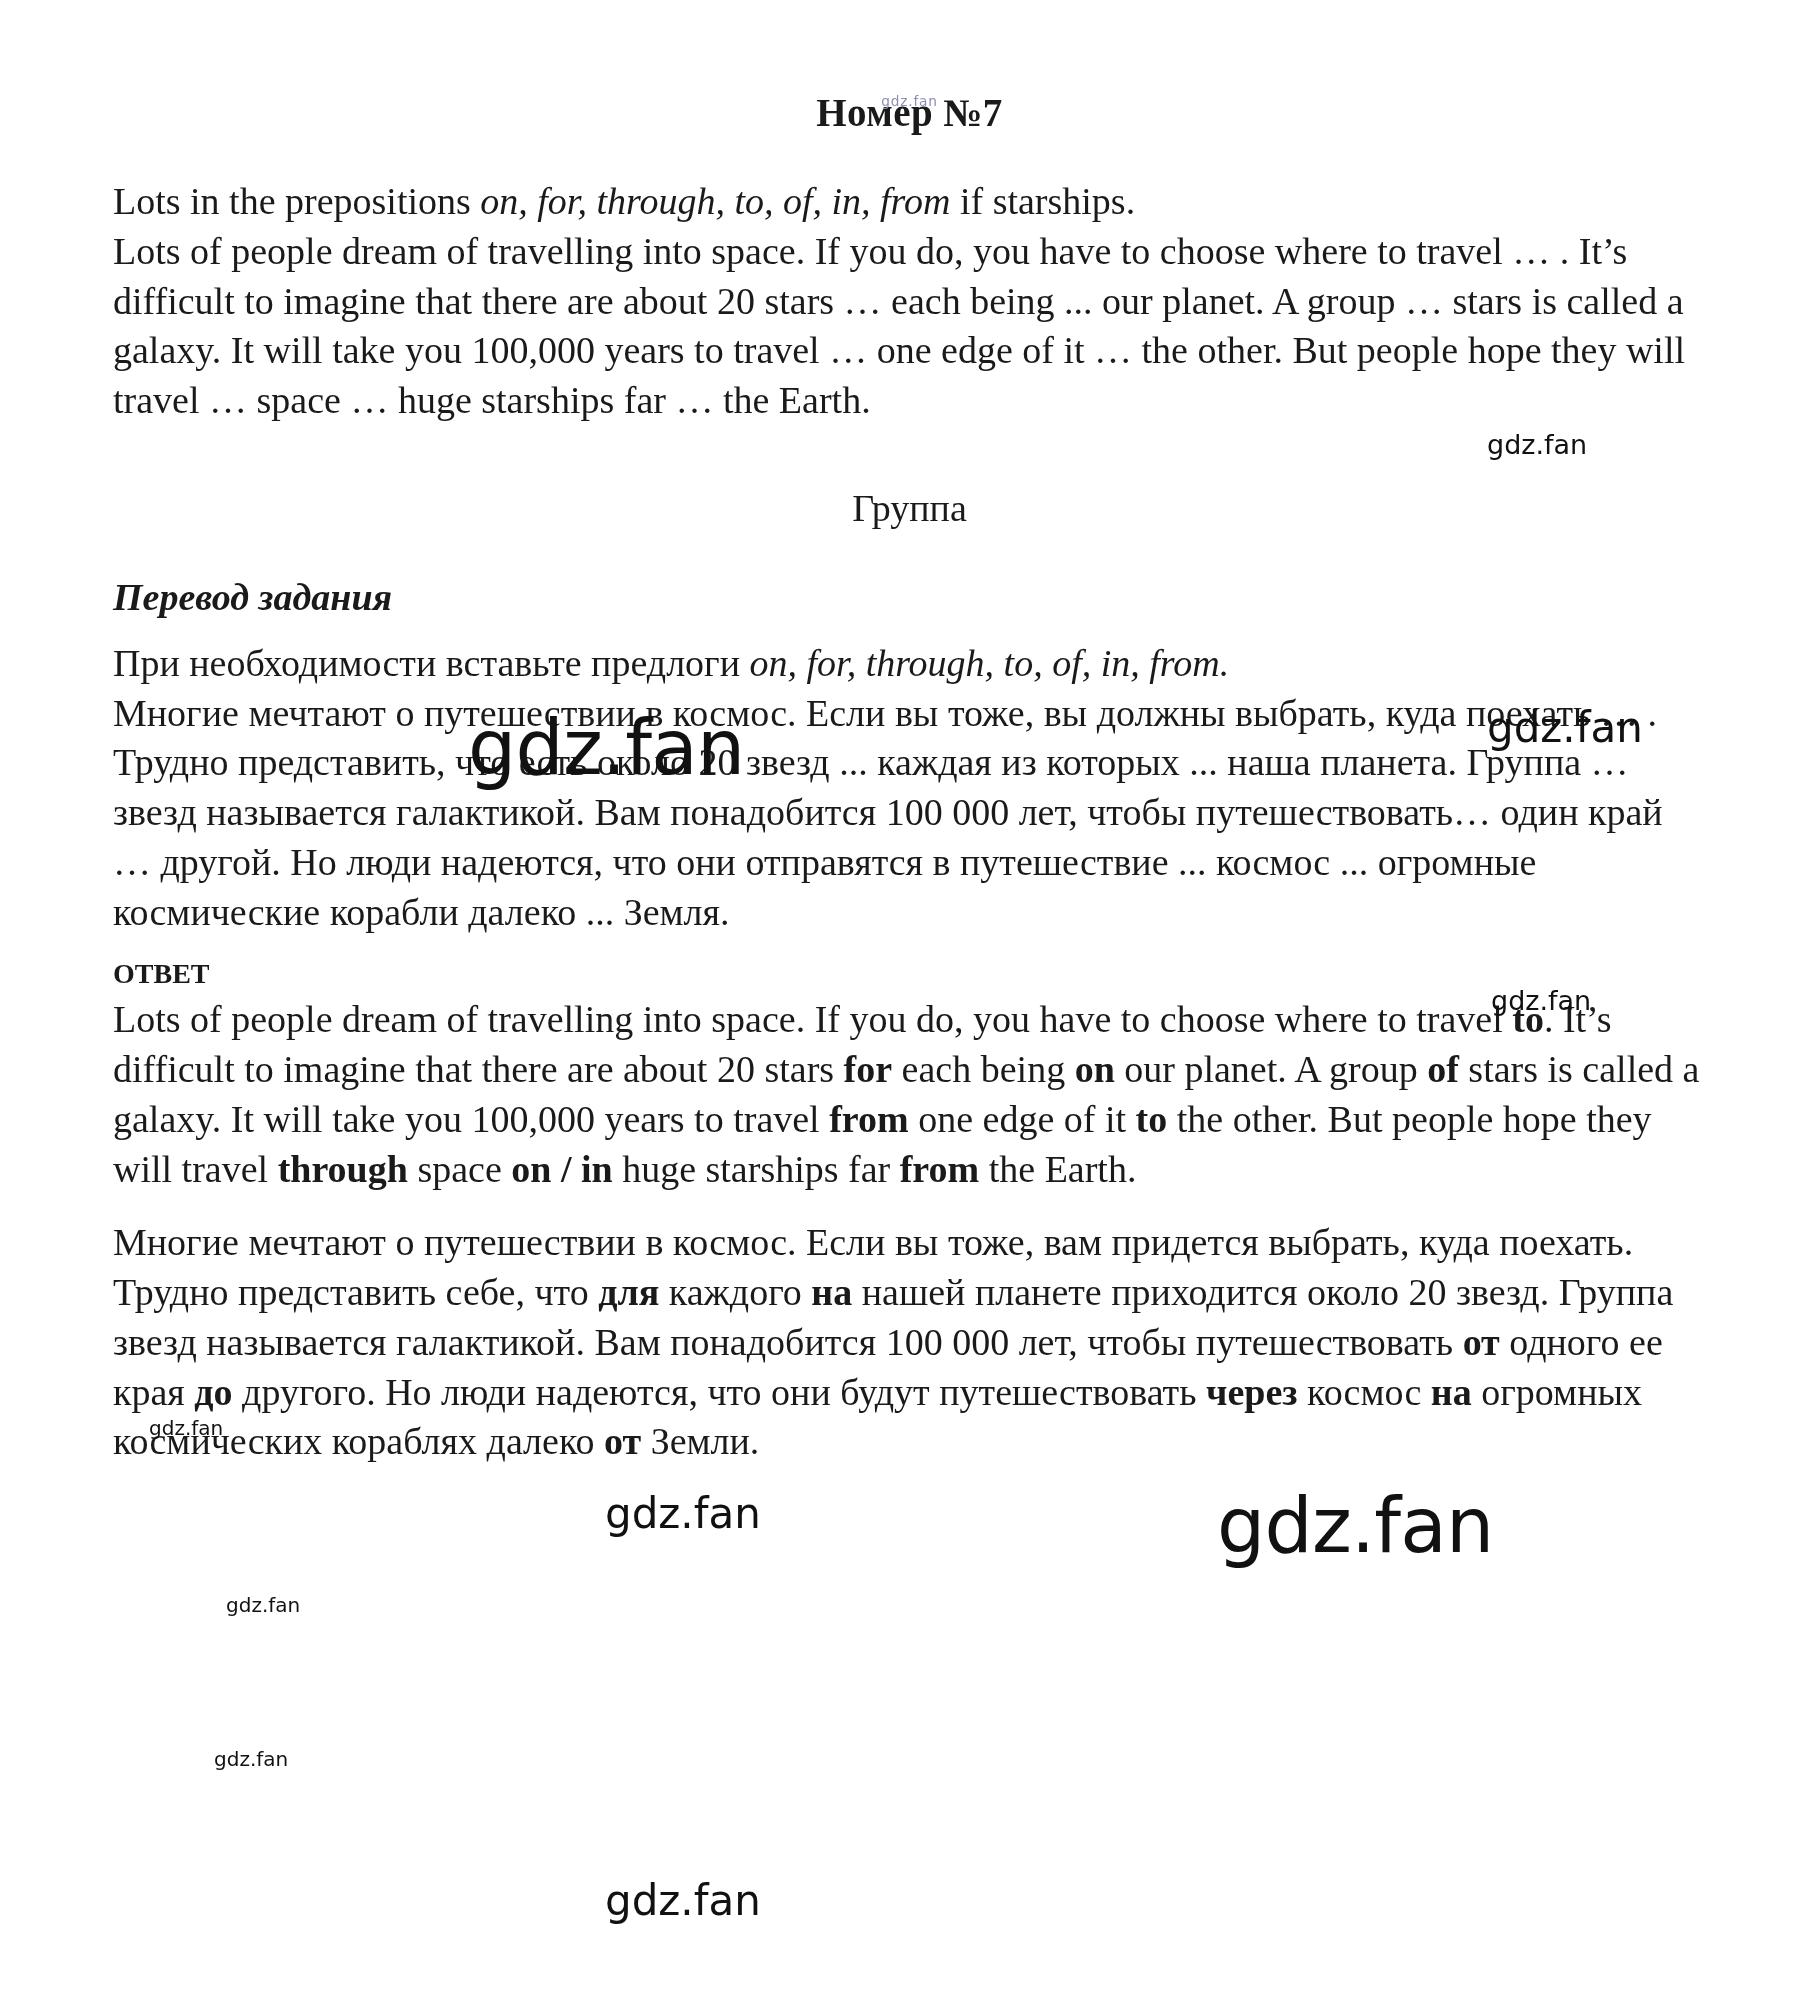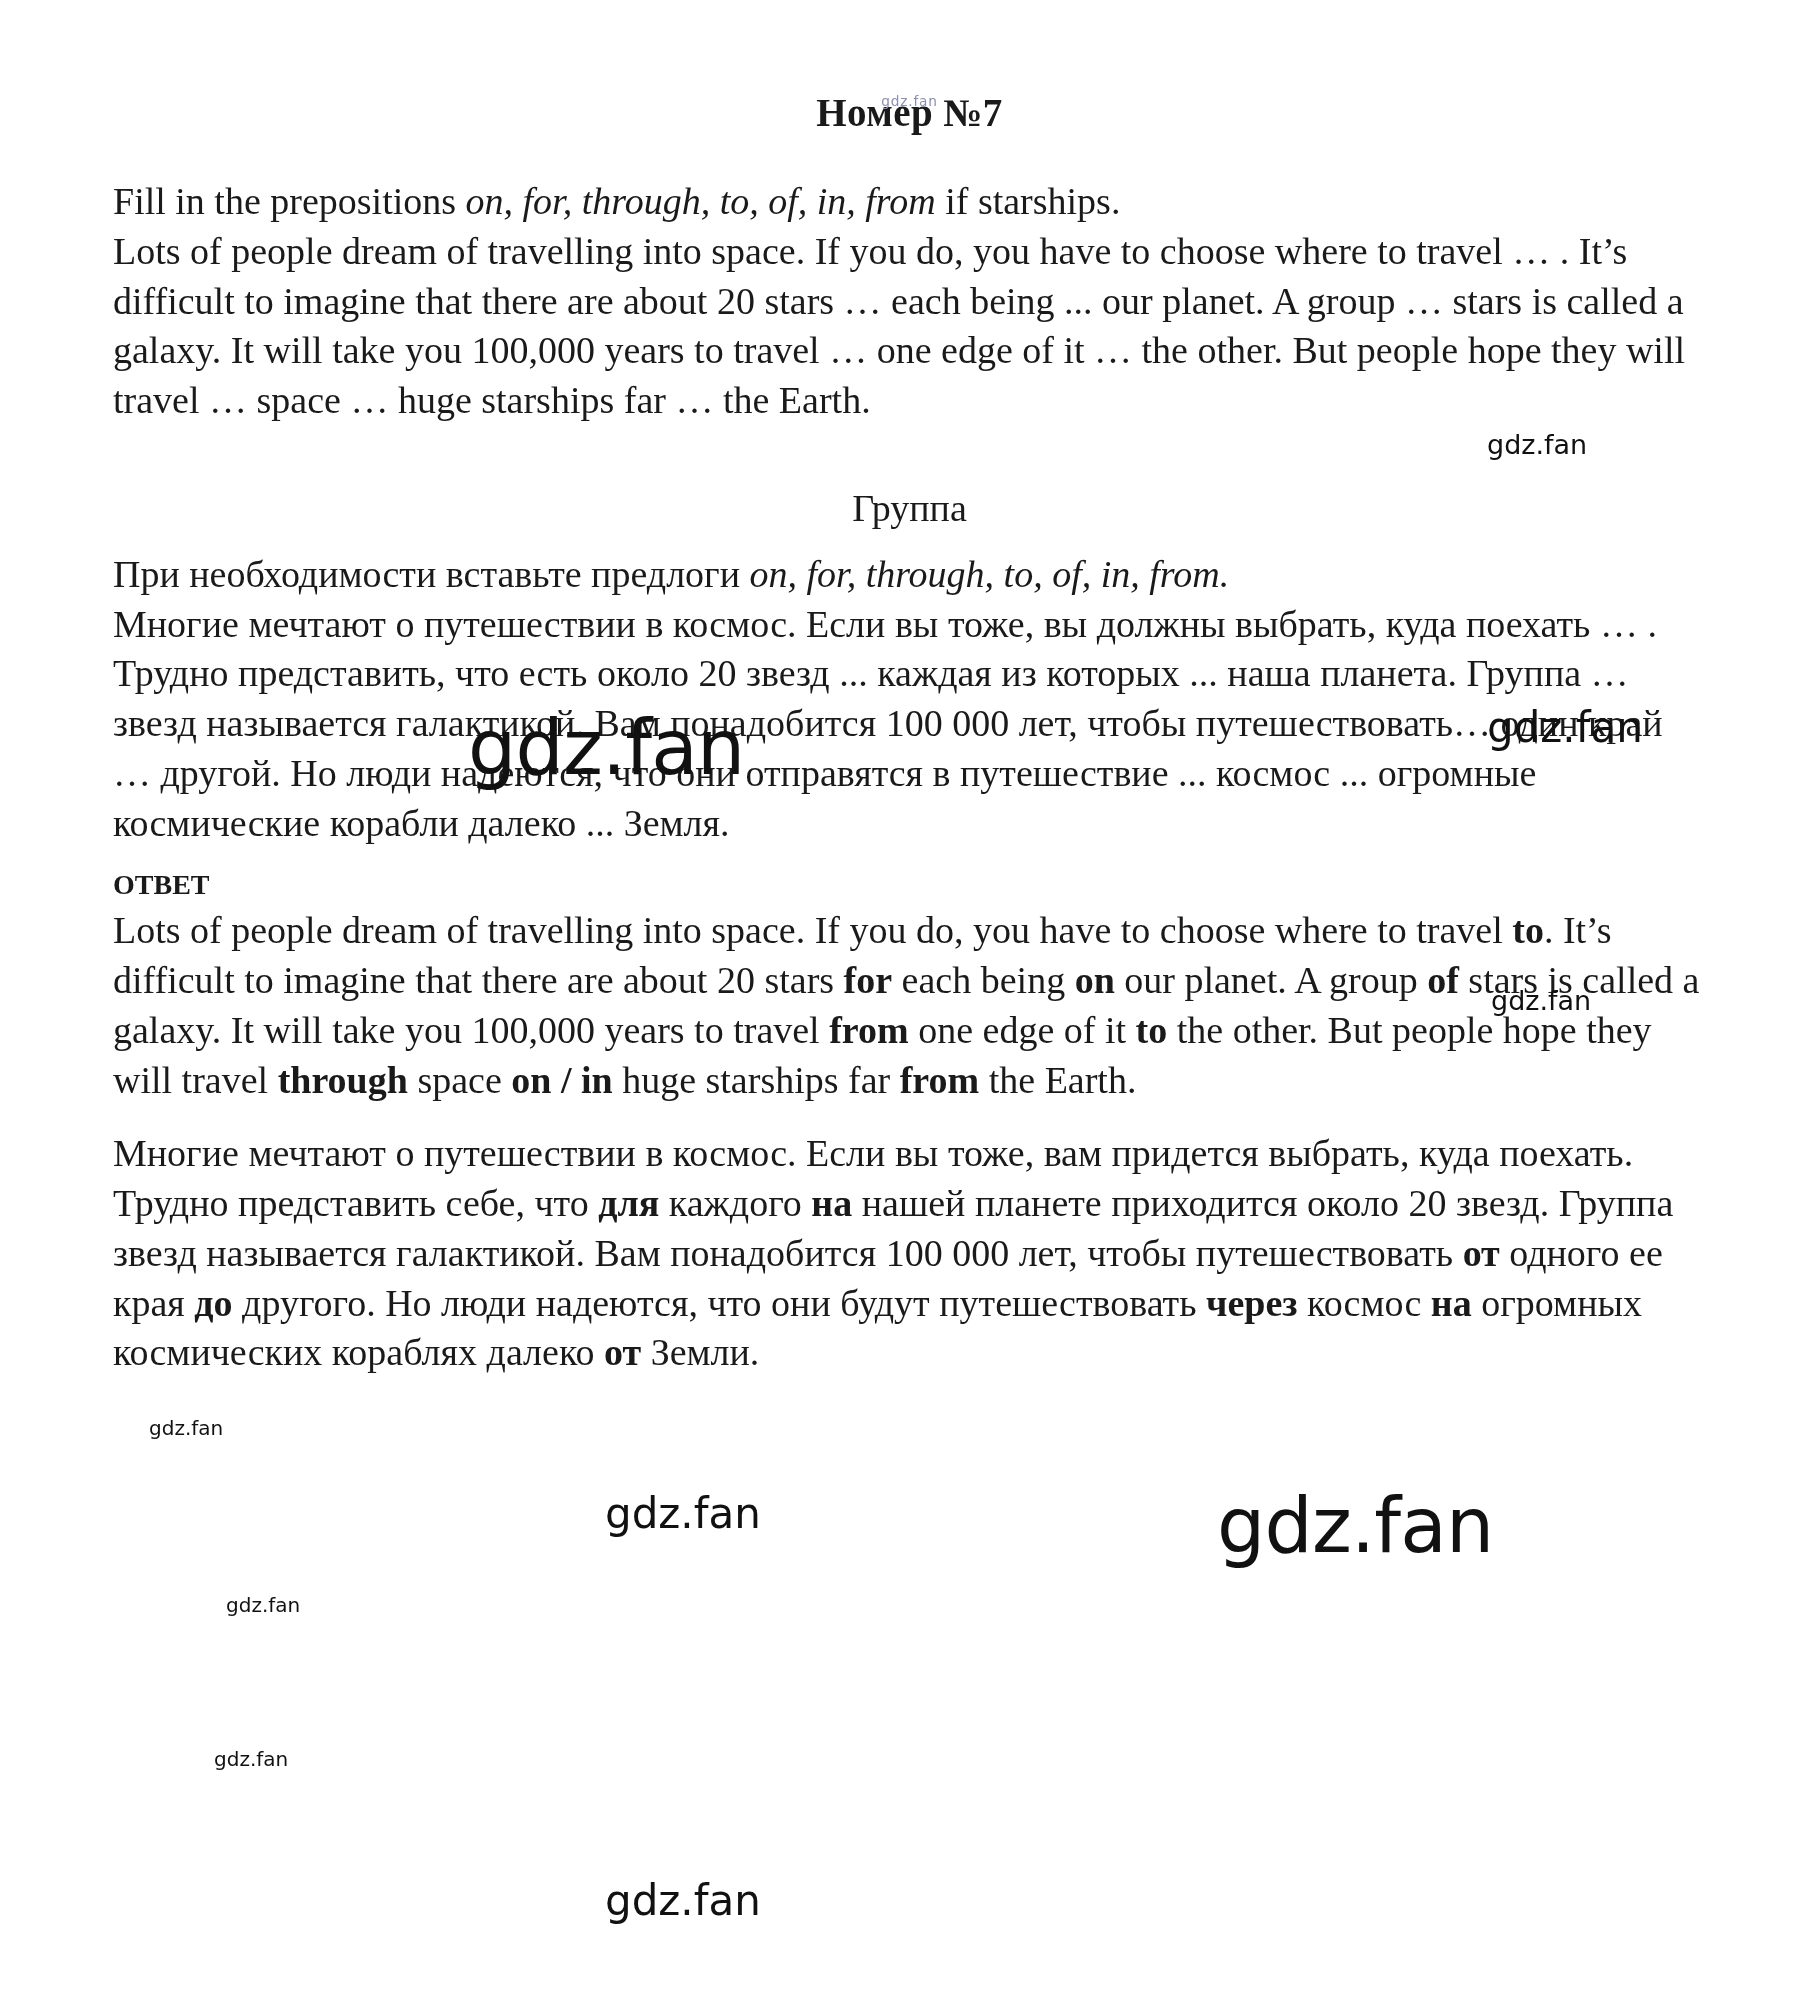--- a/index.html
+++ b/index.html
@@ -91,26 +91,27 @@
 </head>
 <body>
 
 <div class="page">
 
   <div class="top-mark">gdz.fan</div>
 
   <h1 class="title">Номер №7</h1>
 
   <div class="block">
-    <p><span>Fill in the prepositions </span><span class="it">on, for, through, to, of, in, from</span><span> if starships.</span></p>
+    <p><span>Lots in the prepositions </span><span class="it">on, for, through, to, of, in, from</span><span> if starships.</span></p>
     <p>Lots of people dream of travelling into space. If you do, you have to choose where to travel … . It’s difficult to imagine that there are about 20 stars … each being ... our planet. A group … stars is called a galaxy. It will take you 100,000 years to travel … one edge of it … the other. But people hope they will travel … space … huge starships far … the Earth.</p>
   </div>
 
   <div class="reshenie">Группа</div>
 
+  <div class="subhead">Перевод задания</div>
 
   <div class="block" style="margin-top:20px;">
     <p><span>При необходимости вставьте предлоги </span><span class="it">on, for, through, to, of, in, from.</span></p>
     <p>Многие мечтают о путешествии в космос. Если вы тоже, вы должны выбрать, куда поехать … . Трудно представить, что есть около 20 звезд ... каждая из которых ... наша планета. Группа … звезд называется галактикой. Вам понадобится 100 000 лет, чтобы путешествовать… один край … другой. Но люди надеются, что они отправятся в путешествие ... космос ... огромные космические корабли далеко ... Земля.</p>
   </div>
 
   <div class="subhead-plain">ОТВЕТ</div>
 
   <div class="block" style="margin-top:4.8px;">
     <p><span>Lots of people dream of travelling into space. If you do, you have to choose where to travel </span><span style="font-weight: bold;">to</span><span>. It’s difficult to imagine that there are about 20 stars </span><span style="font-weight: bold;">for</span><span> each being </span><span style="font-weight: bold;">on</span><span> our planet. A group </span><span style="font-weight: bold;">of</span><span> stars is called a galaxy. It will take you 100,000 years to travel </span><span style="font-weight: bold;">from</span><span> one edge of it </span><span style="font-weight: bold;">to</span><span> the other. But people hope they will travel </span><span style="font-weight: bold;">through</span><span> space </span><span style="font-weight: bold;">on / in</span><span> huge starships far </span><span style="font-weight: bold;">from</span><span> the Earth.</span></p>

